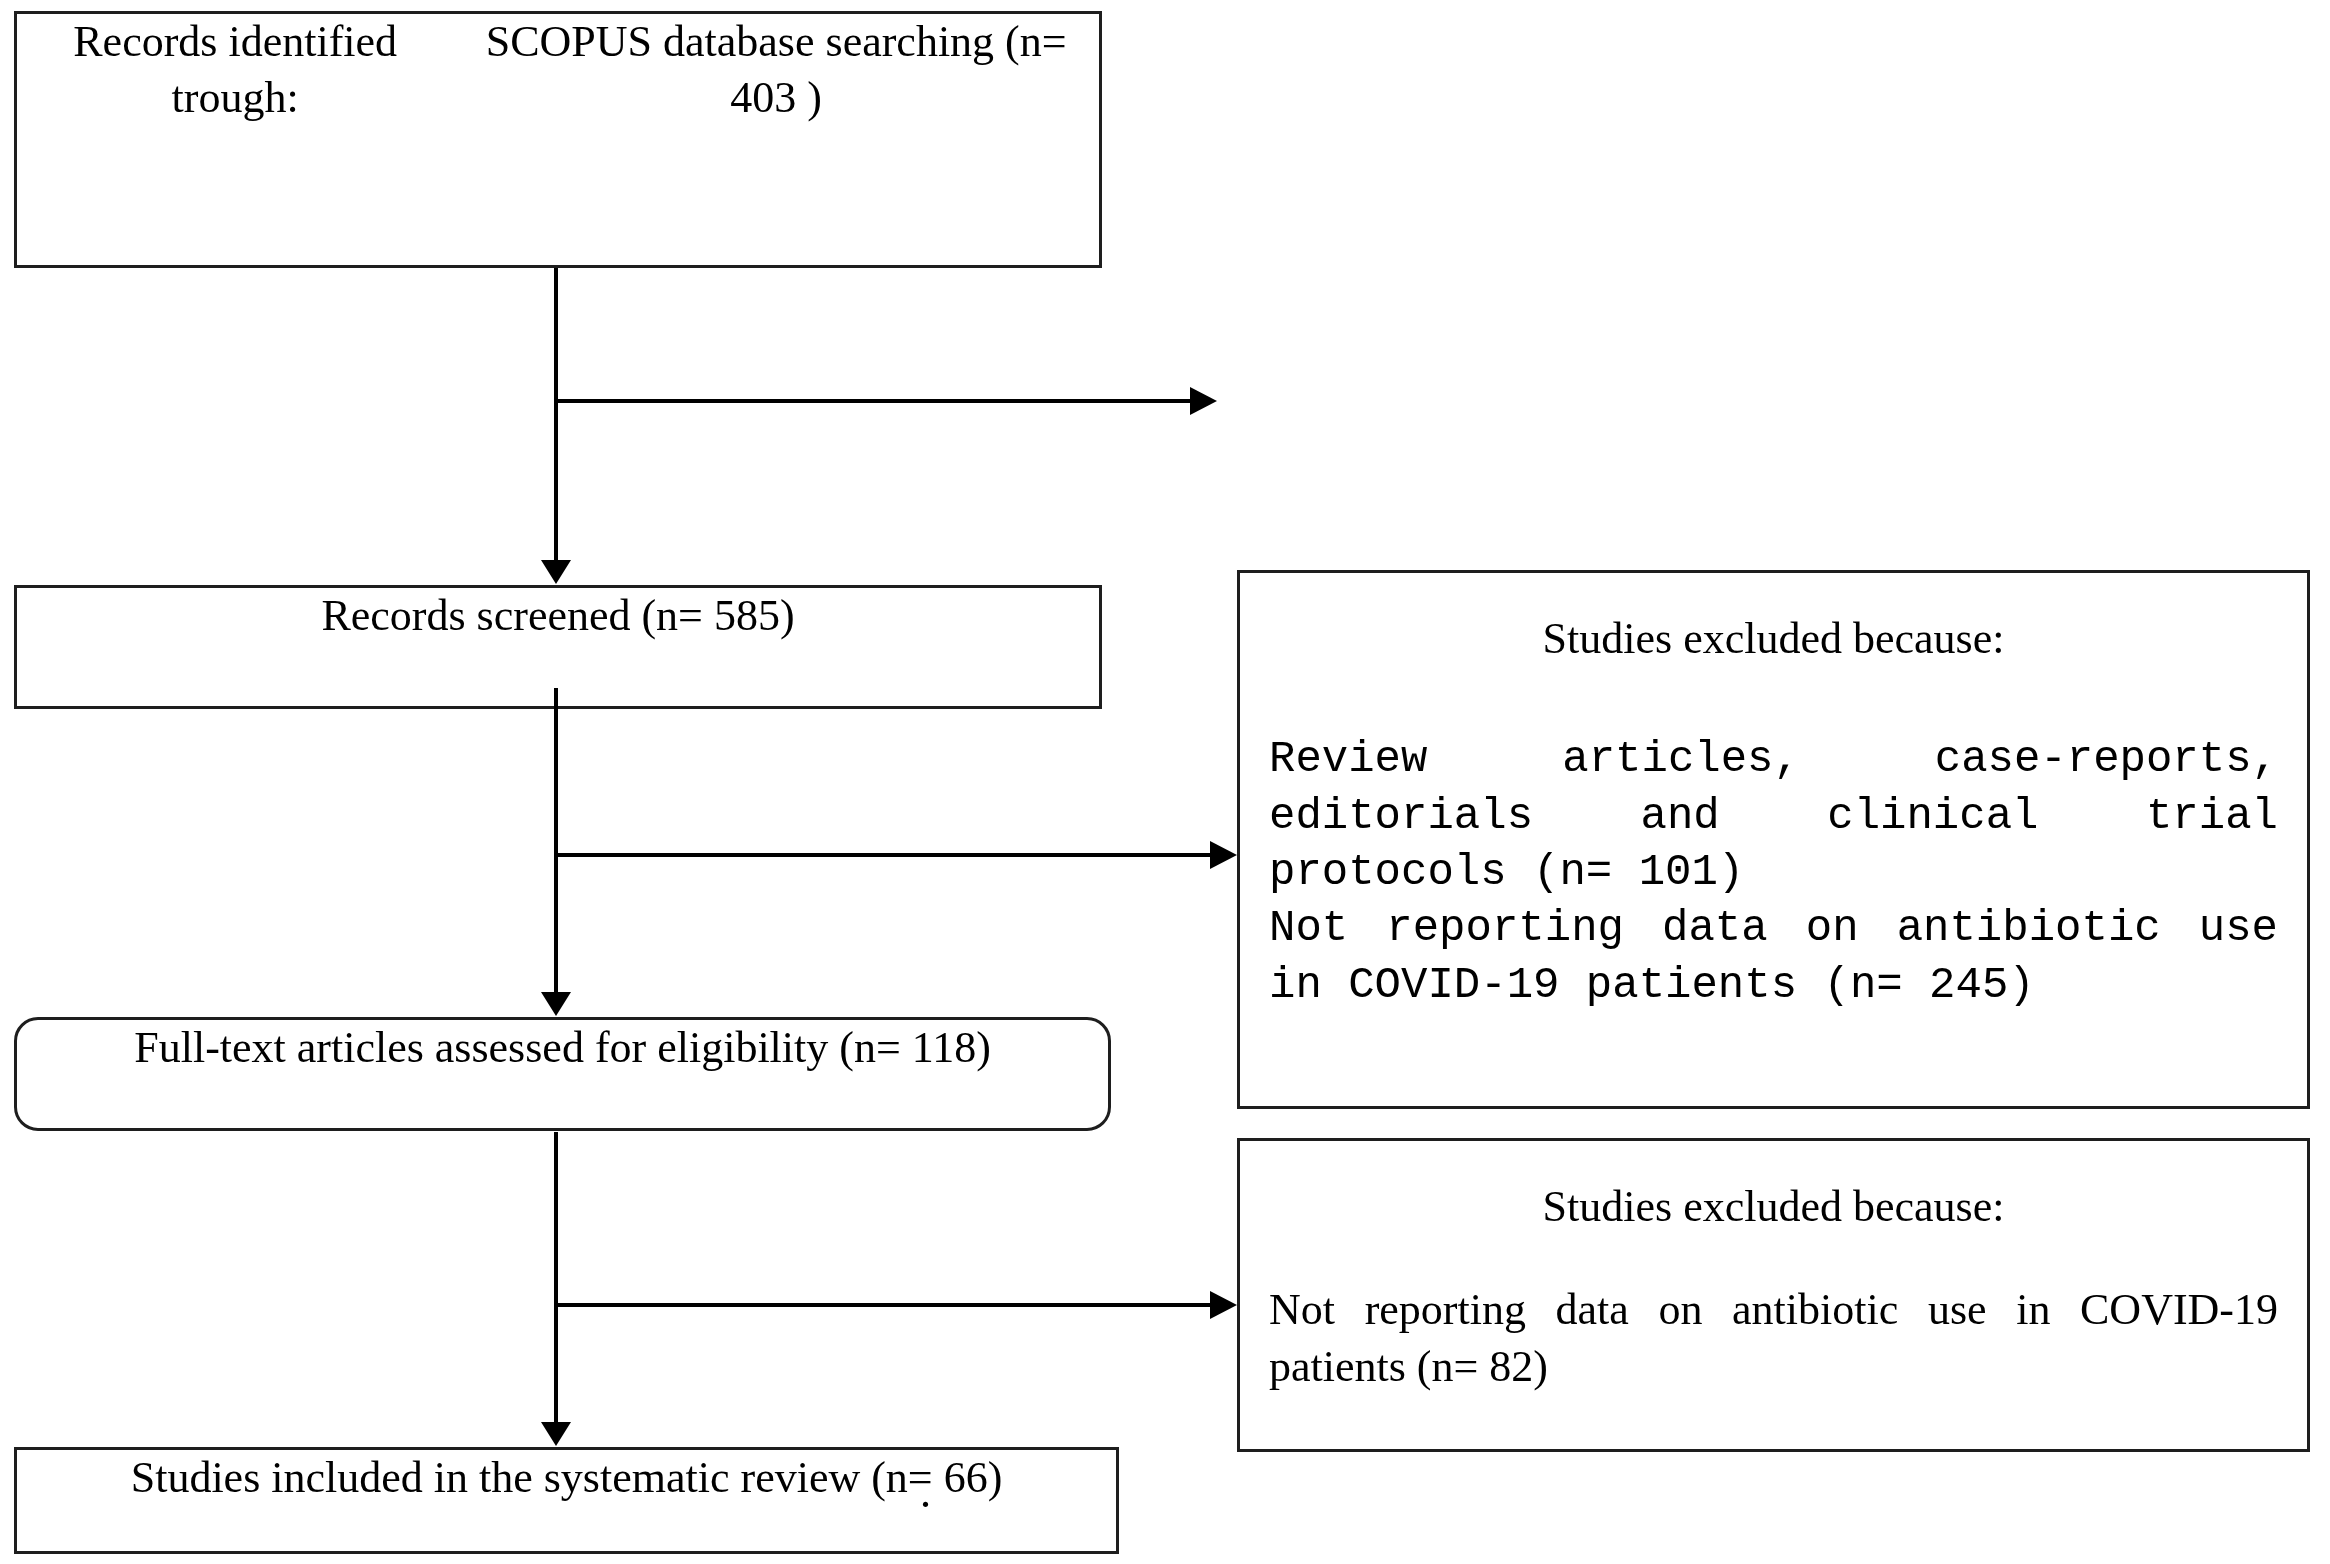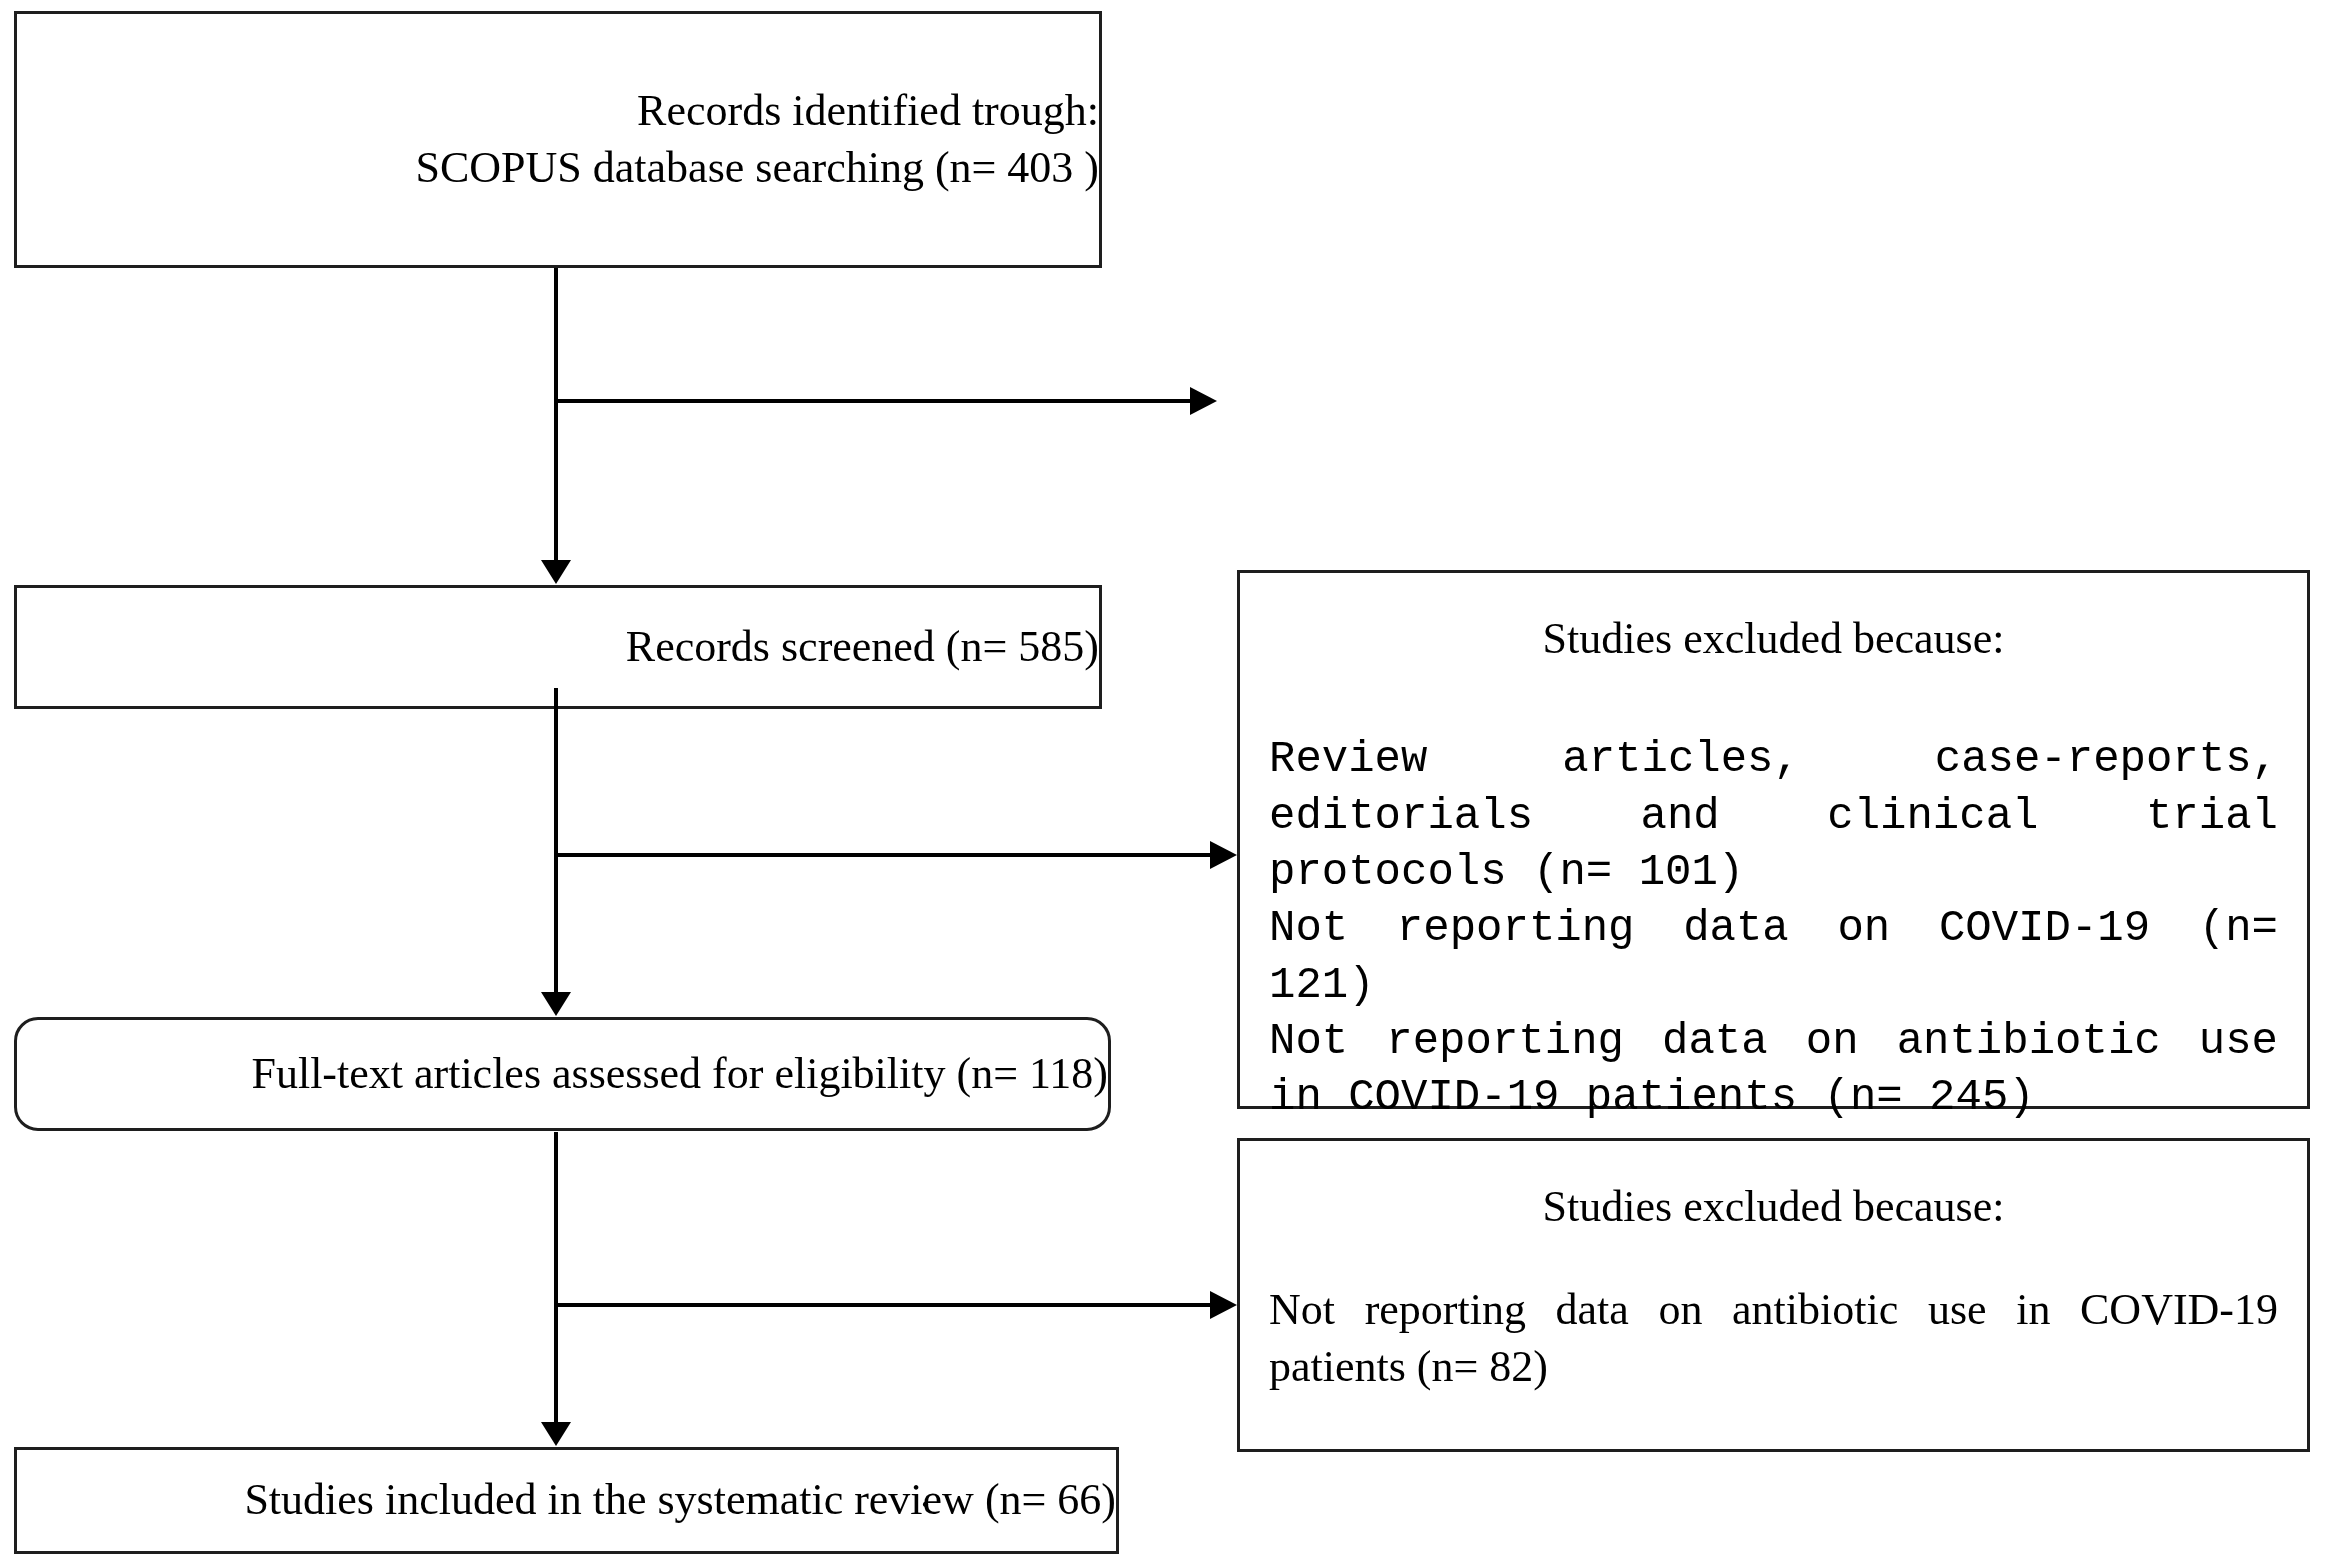--- a/index.html
+++ b/index.html
@@ -19,22 +19,22 @@
   .box {
     position: absolute;
     box-sizing: border-box;
     border: 3.3px solid #1e1e1e;
     background: #ffffff;
     font-size: 44px;
     line-height: 1.28;
   }
   .center-box {
     display: flex;
-    flex-direction: column;
-    align-items: flex-end;
+    flex-direction: row;
+    align-items: flex-start;
     justify-content: center;
     text-align: center;
   }
   .boxA  { left: 14px;   top: 11px;   width: 1088px; height: 257px; }
   .boxDup{ left: 1217px; top: 333px;  width: 1086px; height: 115px; }
   .boxB  { left: 14px;   top: 585px; width: 1088px; height: 124px; }
   .boxR1 { left: 1237px; top: 570px; width: 1073px; height: 539px; padding: 22px 29px; }
   .boxC  { left: 14px;   top: 1017px; width: 1097px; height: 114px; border-radius: 24px; }
   .boxR2 { left: 1237px; top: 1138px; width: 1073px; height: 314px; padding: 22px 29px; }
   .boxD  { left: 14px;   top: 1447px; width: 1105px; height: 107px; }
@@ -112,21 +112,20 @@
   <div class="vline v2"></div>
   <div class="head-down hd2"></div>
 
   <div class="hline b2"></div>
   <div class="head-right hr2"></div>
 
   <div class="box boxR1">
     <div class="excl-heading">Studies excluded because:</div>
     <div class="excl-body gap-large">
       <p>Review articles, case-reports, editorials and clinical trial protocols (n= 101)</p>
-      <p>Not reporting data on COVID-19 (n= 121)</p>
       <p>Not reporting data on antibiotic use in COVID-19 patients (n= 245)</p>
     </div>
   </div>
 
   <div class="box boxC center-box">
     <div>Full-text articles assessed for eligibility (n= 118)</div>
   </div>
 
   <div class="vline v3"></div>
   <div class="head-down hd3"></div>

